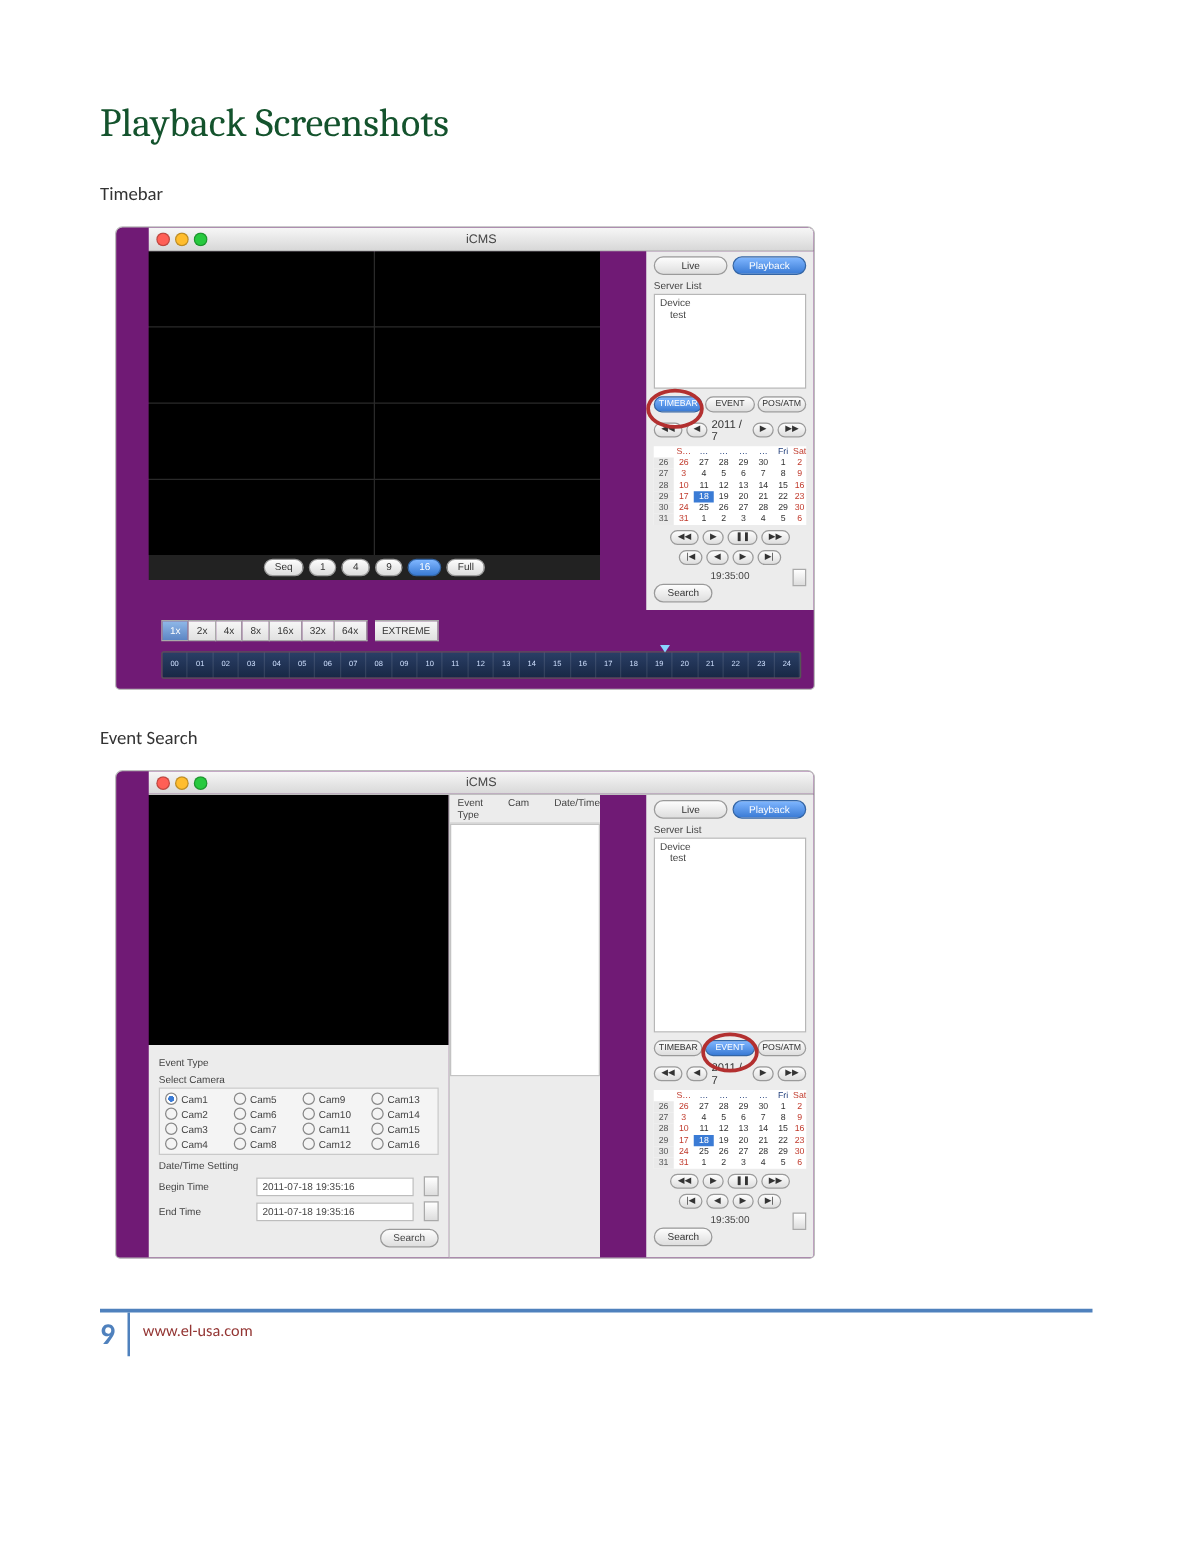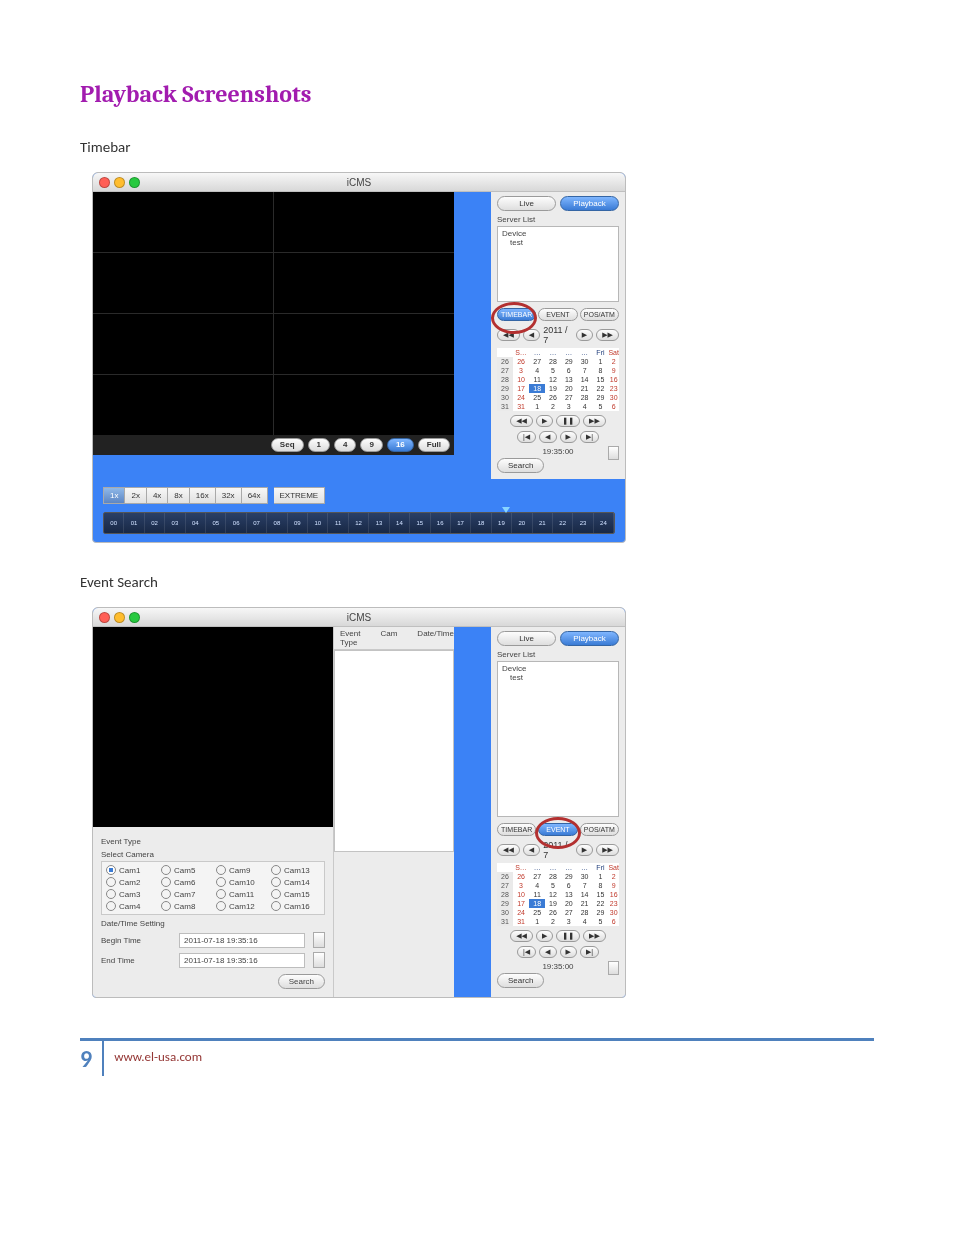--- a/index.html
+++ b/index.html
@@ -5,44 +5,45 @@
   body {
     margin: 0;
     padding: 40px 80px 20px 80px;
     font-family: Cambria, Georgia, serif;
     background: #fff;
     color: #333;
     width: 954px;
     box-sizing: border-box;
   }
   h1.page-heading {
-    color: #a21caf;
-    font-size: 24px;
-    font-weight: bold;
+    color: #14532d;
+    font-size: 32px;
+    font-weight: normal;
     margin: 40px 0 30px 0;
   }
   h2.subsection {
     font-family: Calibri, Arial, sans-serif;
     font-size: 15px;
     font-weight: normal;
     color: #333;
     margin: 22px 0 16px 0;
   }
   .screenshot-wrap {
     margin: 8px 0 30px 12px;
   }
   .cms-window {
     width: 532px;
-    background: #3b82f6;
+    background: #701a75;
     border: 1px solid #bcbcbc;
     border-radius: 6px 6px 4px 4px;
     font-family: "Lucida Grande", Arial, sans-serif;
     font-size: 9px;
     color: #333;
     overflow: hidden;
+    padding-left: 26px;
   }
   .titlebar {
     height: 18px;
     background: linear-gradient(#f7f7f7, #d8d8d8);
     border-bottom: 1px solid #bfbfbf;
     display: flex;
     align-items: center;
     padding: 0 6px;
     position: relative;
   }
@@ -89,22 +90,21 @@
     padding: 0;
   }
   .video-cell {
     background: #000;
   }
   .layout-row {
     background: #222;
     padding: 3px 4px;
     display: flex;
     gap: 4px;
-    justify-content: flex-end;
-    font-weight: bold;
+    justify-content: center;
   }
   .pill-btn {
     background: linear-gradient(#fdfdfd,#dcdcdc);
     border: 1px solid #9a9a9a;
     border-radius: 9px;
     font-size: 8px;
     padding: 1px 8px;
     color: #333;
     line-height: 10px;
   }

